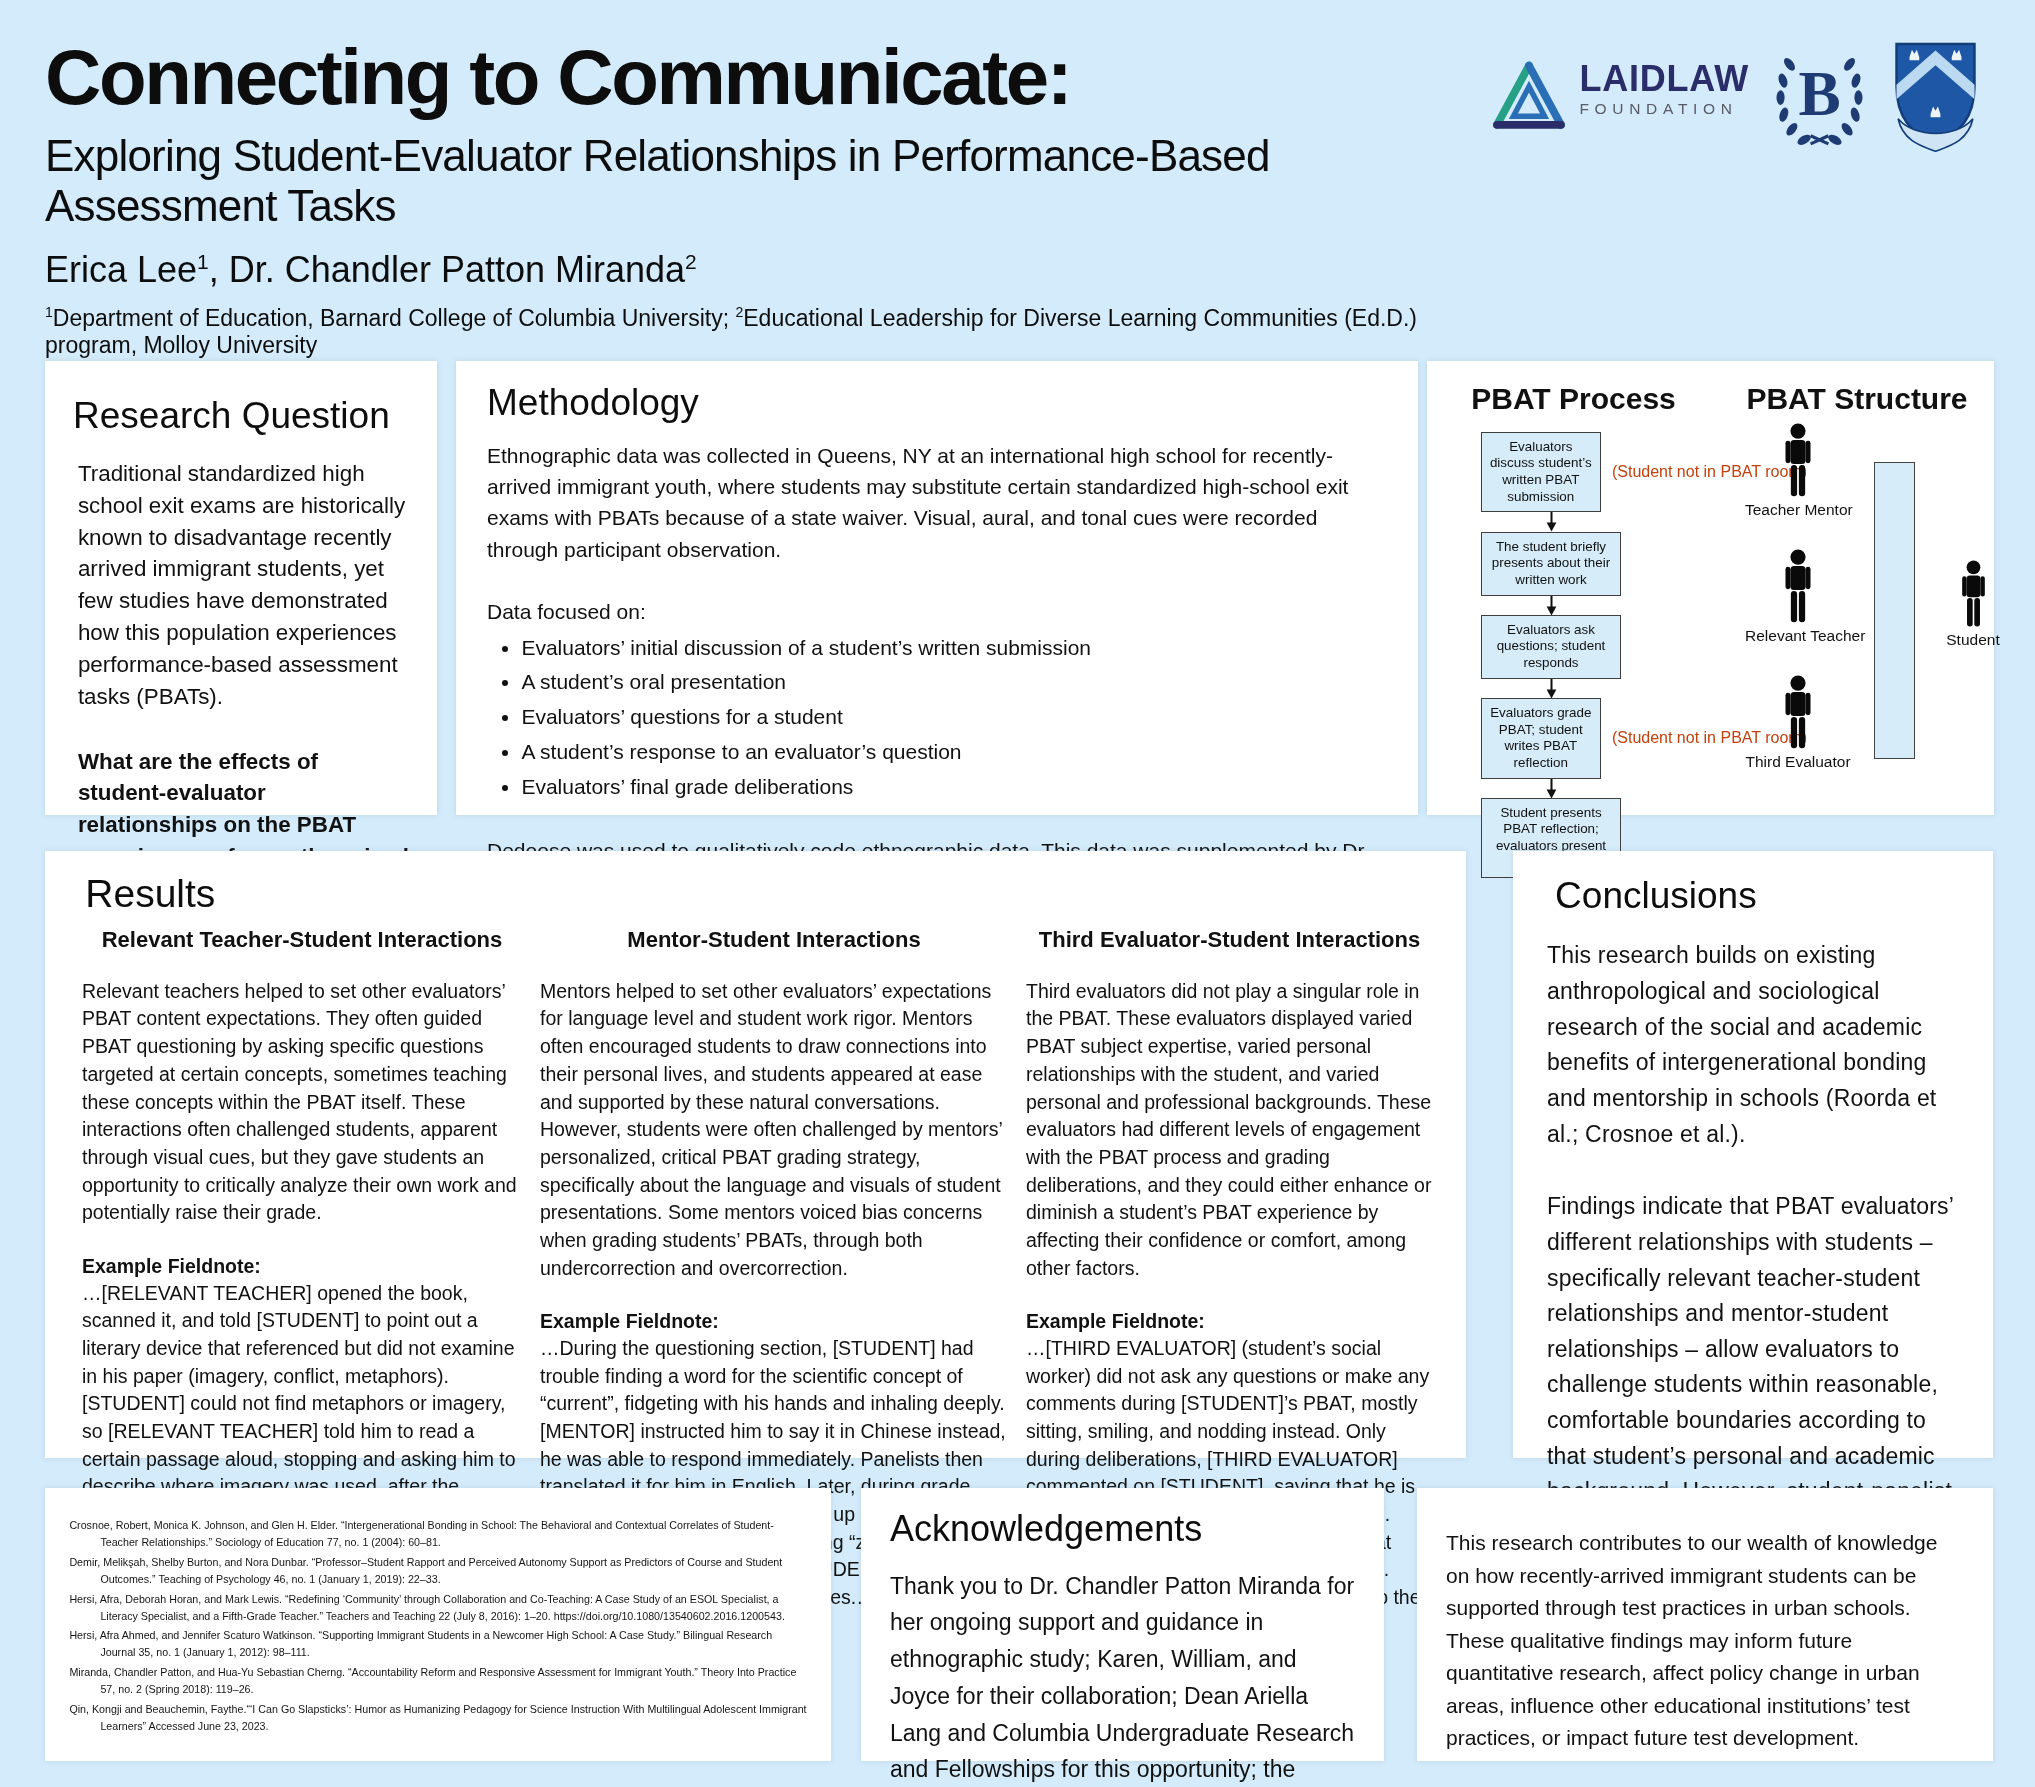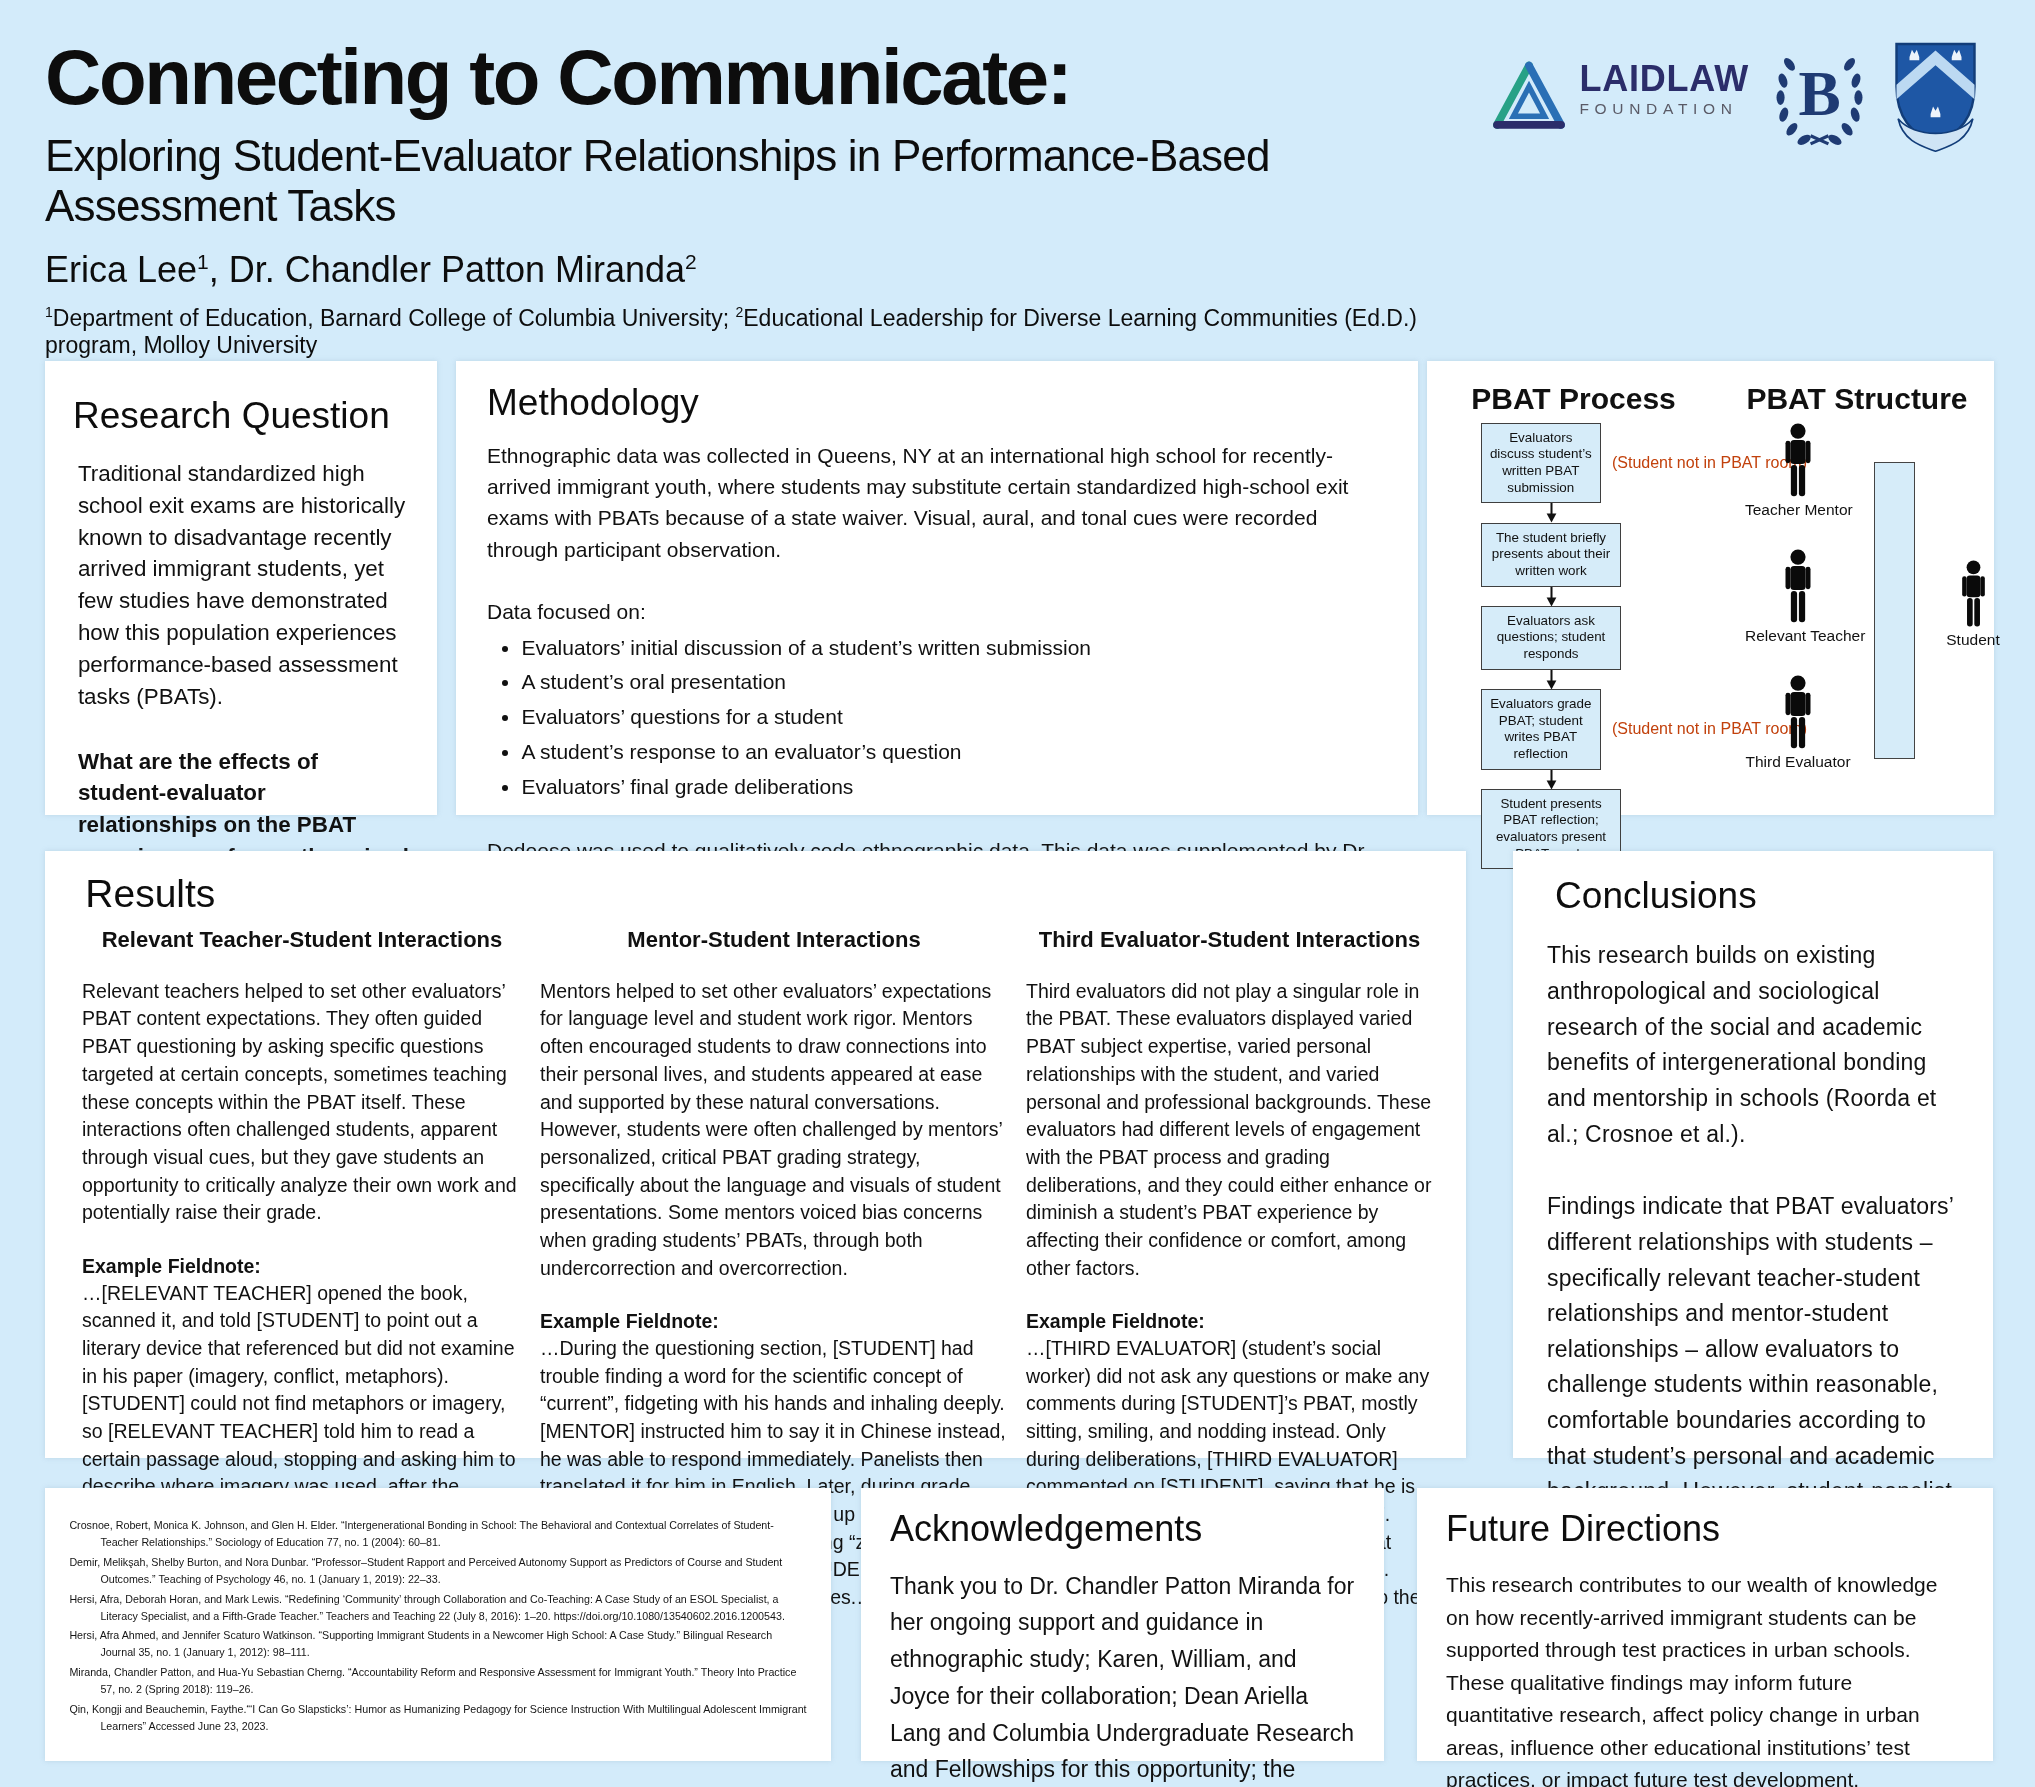--- a/index.html
+++ b/index.html
@@ -38,21 +38,21 @@
   #meth li{margin-top:3.3px;}
   #meth .para2{margin-top:33px;}
 
   
   #pbat{left:1427px;top:361px;width:567px;height:454px;box-sizing:border-box;}
   .pbat-titles{display:flex;padding-top:21px;}
   .pbat-titles .t{font-size:30px;font-weight:bold;text-align:center;}
   .pbat-titles .t1{width:293px;}
   .pbat-titles .t2{flex:1;}
   .pbat-content{position:relative;height:375px;}
-  .flow{position:absolute;left:18px;top:7px;width:326px;padding-left:36px;}
+  .flow{position:absolute;left:18px;top:16px;width:326px;padding-left:36px;}
   .flow-row{display:flex;align-items:center;}
   .flow-box{width:140px;box-sizing:border-box;background:#d6ecf9;border:1.6px solid #3f3f3f;padding:5.7px 6.5px;font-size:13.4px;line-height:1.25;text-align:center;color:#111;}
   .flow-note{margin-left:11.4px;font-size:16px;white-space:nowrap;color:#c2410c;}
   .flow-arrow{width:140px;display:flex;justify-content:center;height:19.5px;}
   
   .structure{position:absolute;left:318px;top:6.5px;width:244px;height:366px;}
   .role{position:absolute;width:106px;text-align:center;}
   .role .person{display:block;margin:0 auto;}
   .role-label{margin-top:3.3px;font-size:15.5px;white-space:nowrap;}
   .role-mentor{left:0;top:0;}
@@ -314,18 +314,17 @@
 
     </div>
   </section>
 
   <section class="panel" id="ack">
     <h2 class="sec-h">Acknowledgements</h2>
     <p>Thank you to Dr. Chandler Patton Miranda for her ongoing support and guidance in ethnographic study; Karen, William, and Joyce for their collaboration; Dean Ariella Lang and Columbia Undergraduate Research and Fellowships for this opportunity; the Laidlaw Foundation for generously funding this research</p>
   </section>
 
   <section class="panel" id="fut">
-    <h2 class="sec-h">Future Directions</h2>
     <p>This research contributes to our wealth of knowledge on how recently-arrived immigrant students can be supported through test practices in urban schools. These qualitative findings may inform future quantitative research, affect policy change in urban areas, influence other educational institutions’ test practices, or impact future test development.</p>
   </section>
 
 </div>
 
 
 </body></html>

